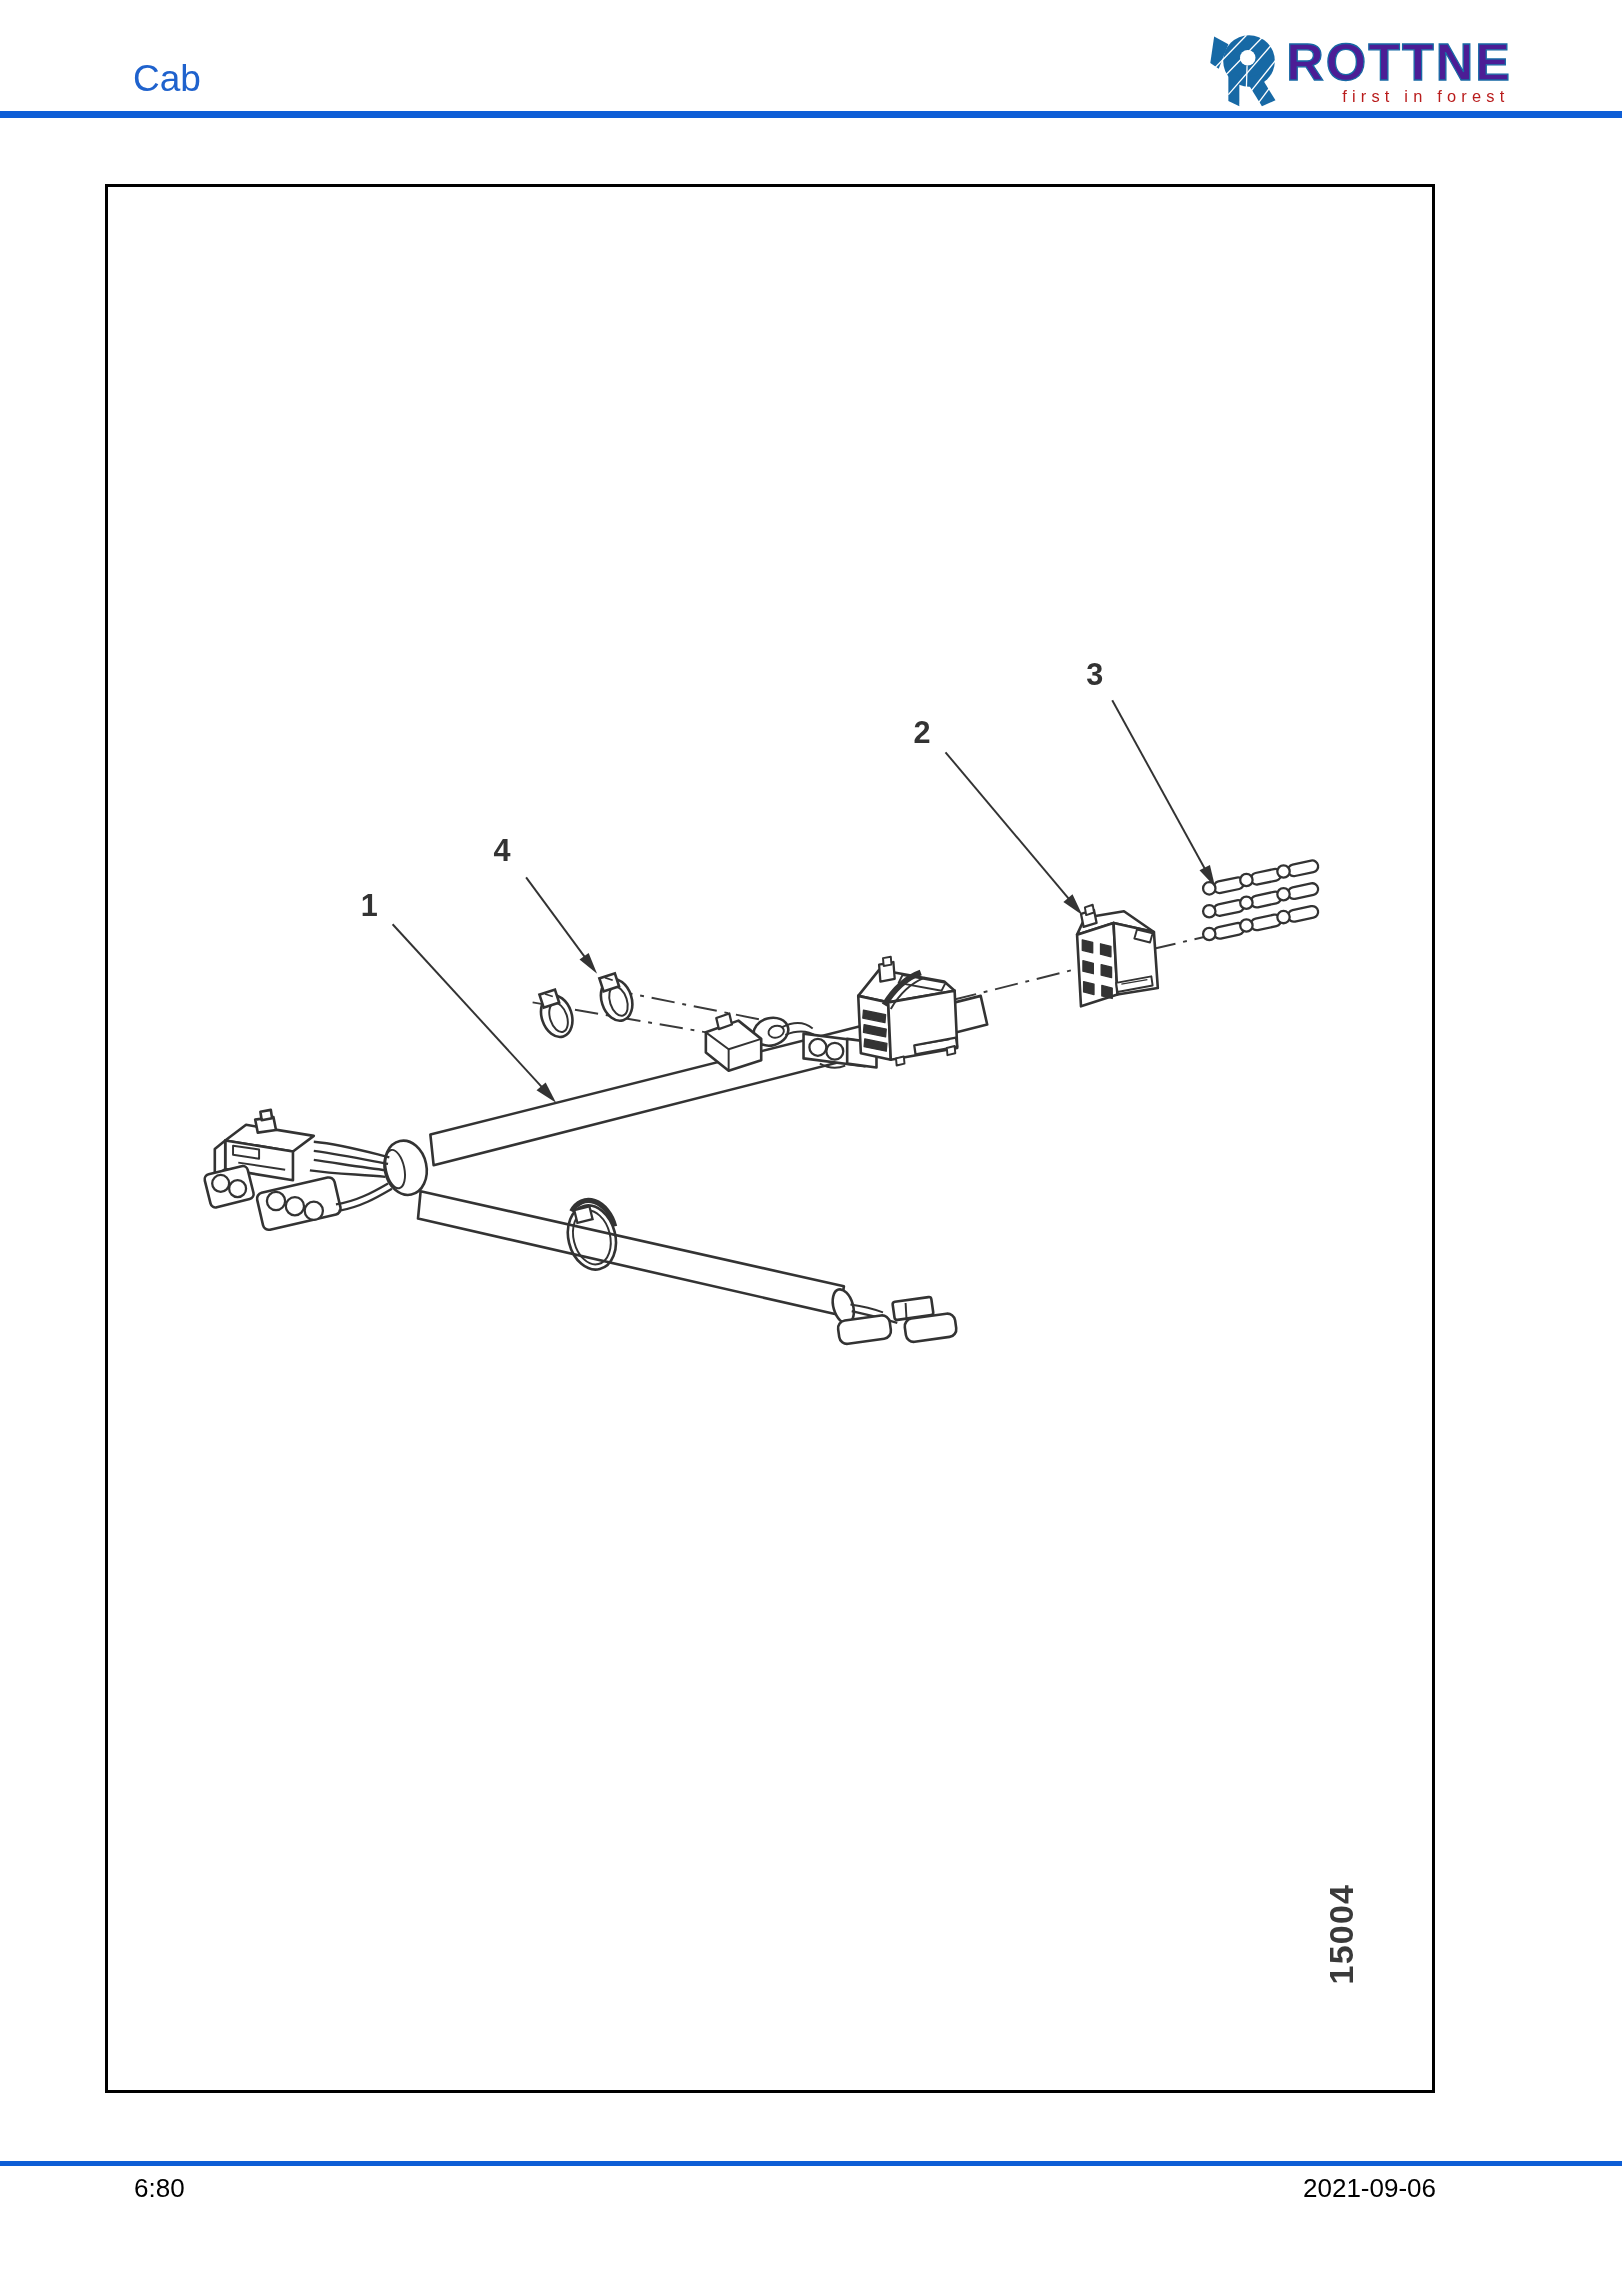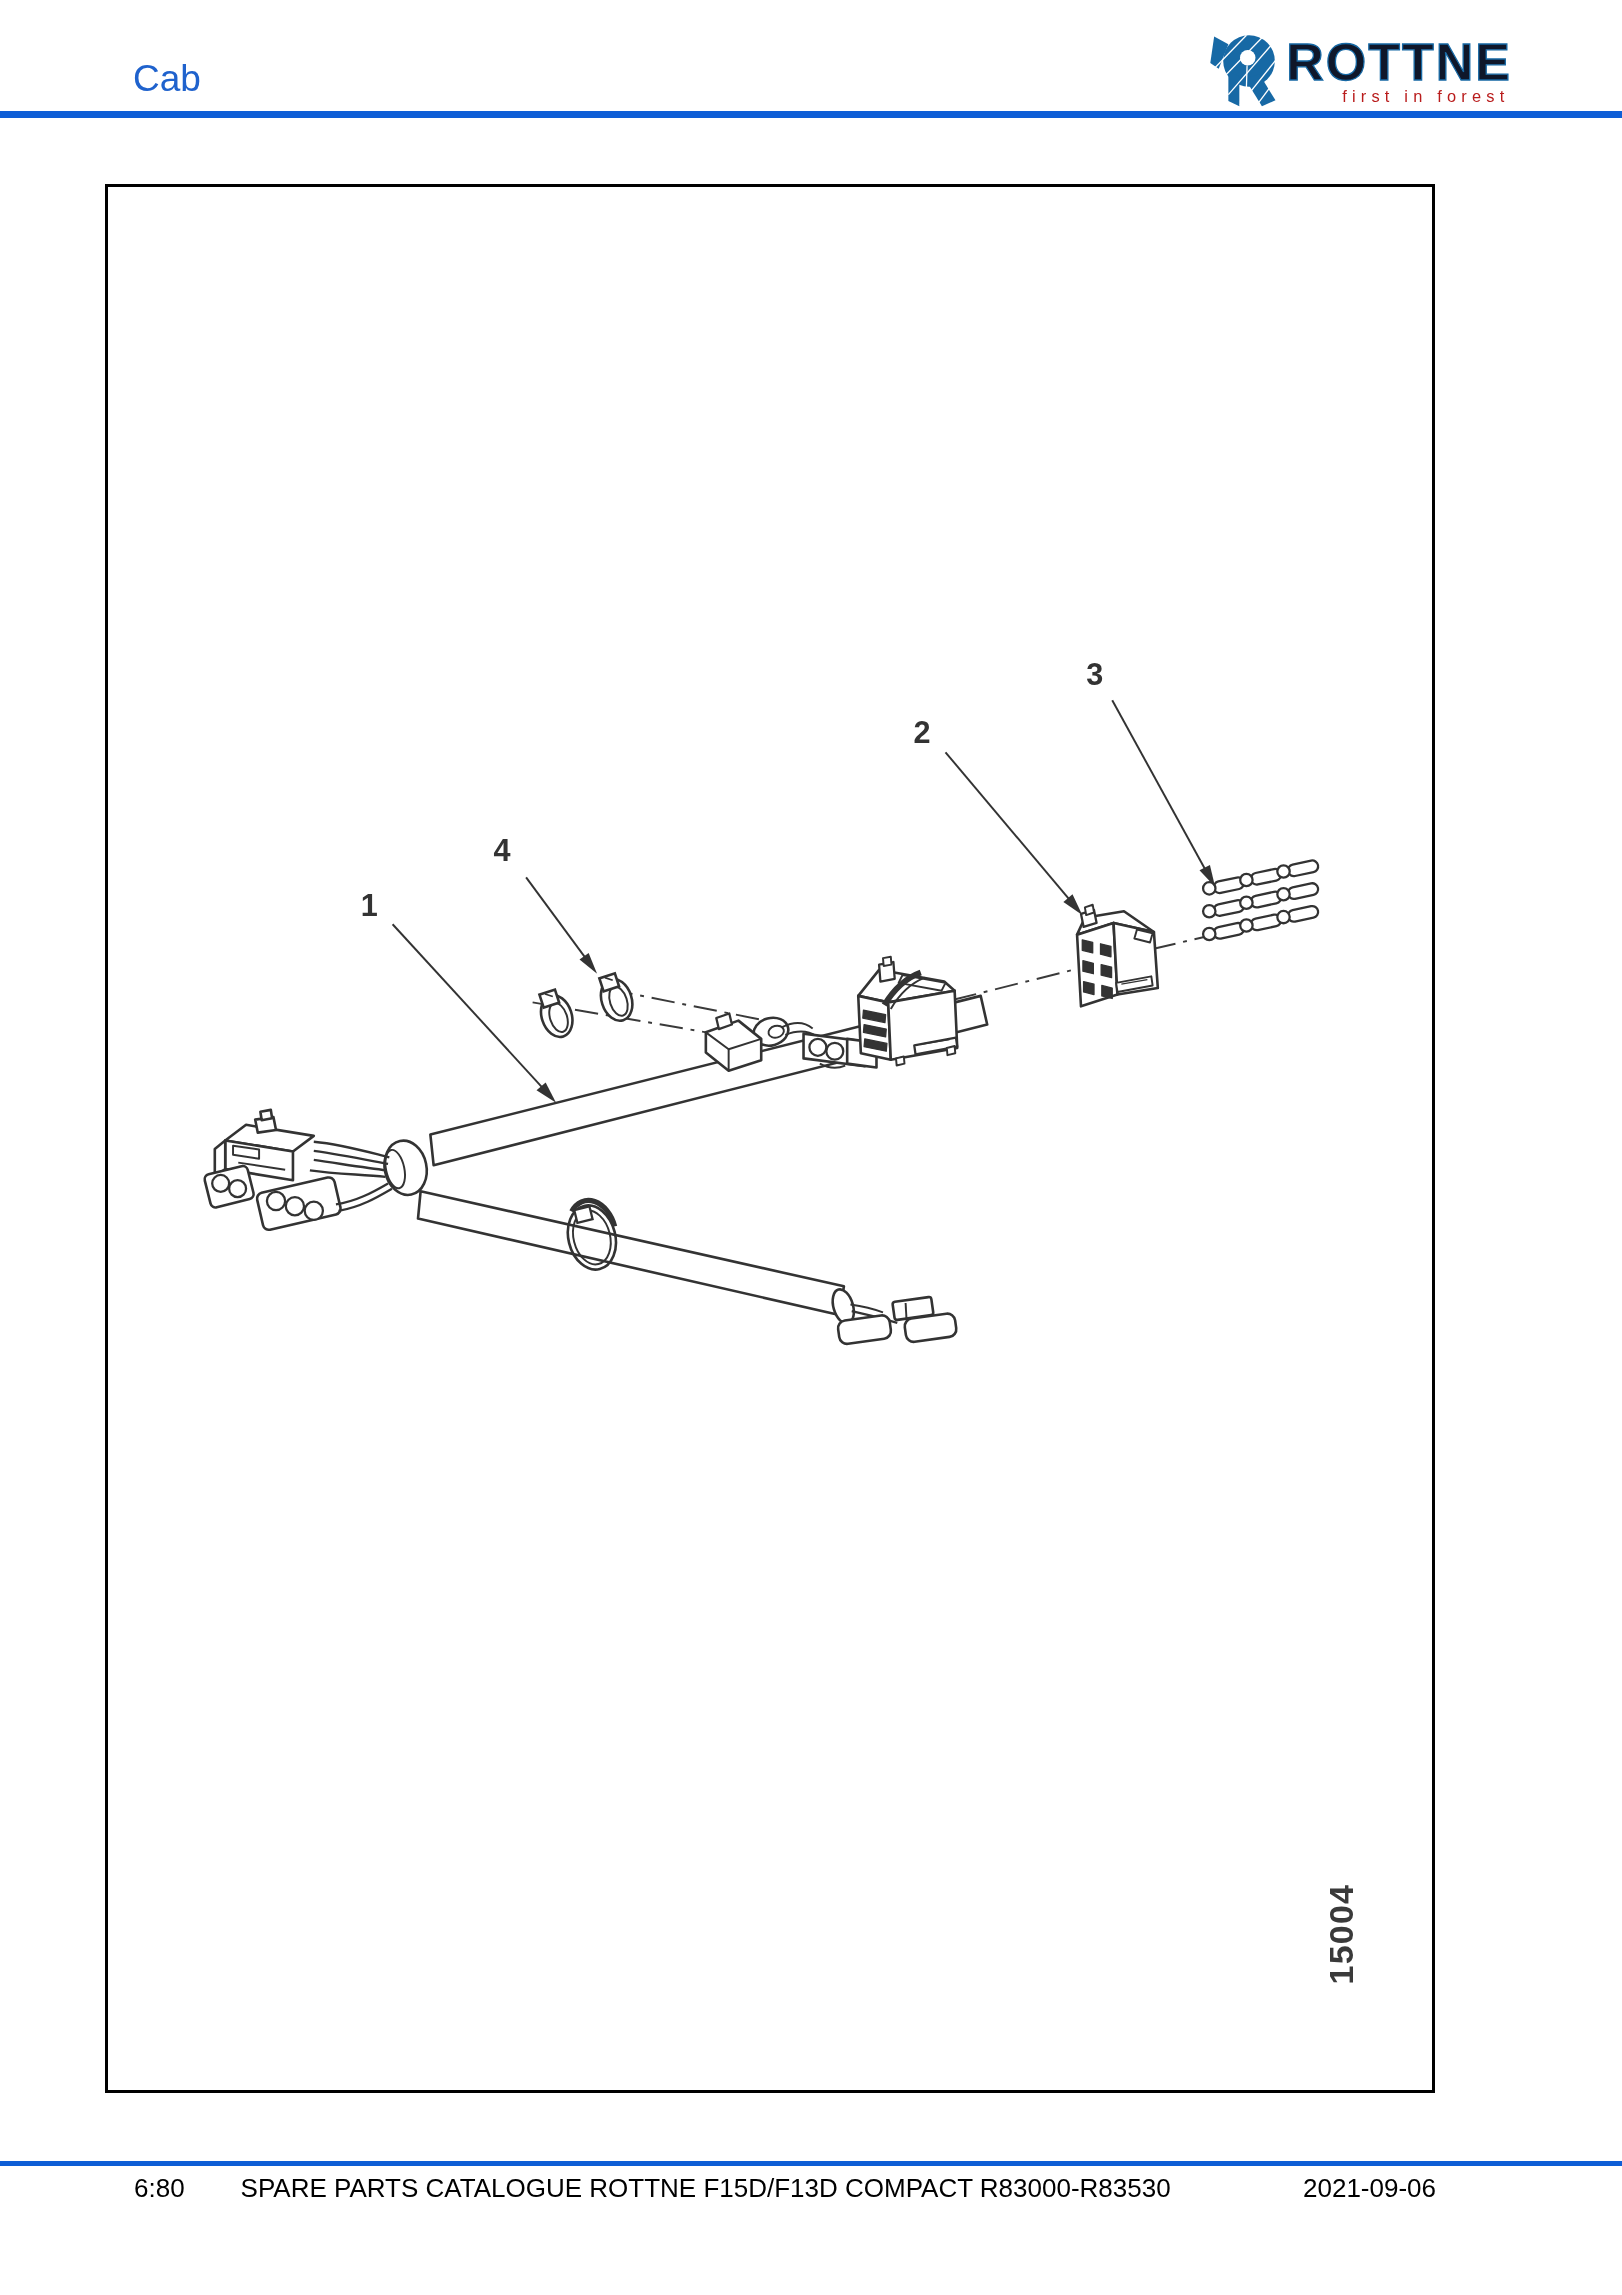--- a/index.html
+++ b/index.html
@@ -2,21 +2,21 @@
 <html style="font-size:10.5px"><head>
 <meta charset="utf-8">
 <style>
   html,body{margin:0;padding:0;background:#fff;}
   .page{position:relative;width:1622px;height:2295px;background:#ffffff;
         font-family:"Liberation Sans", sans-serif;overflow:hidden;}
   
   .page-title{position:absolute;left:133px;top:58px;font-size:37px;color:#1f62cd;}
   .brand{position:absolute;top:33px;right:110px;display:flex;align-items:flex-start;gap:6.5px;}
   .brand-text{display:flex;flex-direction:column;align-items:flex-end;}
-  .brand-name{font-size:52px;font-weight:bold;color:#0f172a;letter-spacing:2px;line-height:58px;
+  .brand-name{font-size:52px;font-weight:bold;color:#4c1d95;letter-spacing:2px;line-height:58px;
               -webkit-text-stroke:1.3px #1769a5;}
   .brand-tagline{font-size:16.4px;color:#b91c1c;letter-spacing:5.2px;margin-top:-3.9px;margin-right:2.6px;}
   .rule{position:absolute;left:0;width:1622px;height:6.5px;background:#0e5ed6;}
   .rule-top{top:111px;}
   .rule-bottom{top:2161px;height:5.2px;}
   
   .figure-box{position:absolute;left:105px;top:184px;width:1330px;height:1909px;
               border:3.3px solid #000;box-sizing:border-box;background:#fff;}
   .figure-box svg{position:absolute;left:0;top:0;width:100%;height:100%;}
   
@@ -236,18 +236,17 @@
       </g>
 
       <text transform="translate(2072,3040) rotate(-90)" font-family="&quot;Liberation Sans&quot;, sans-serif" font-size="52" font-weight="bold" fill="#3a3a3a" letter-spacing="2">15004</text>
     </svg>
   </div>
 
   <div class="rule rule-bottom"></div>
 
   <div class="footer-row">
     <span class="footer-page">6:80</span>
-    <span class="footer-title">SPARE PARTS CATALOGUE ROTTNE F15D/F13D COMPACT R83000-R83530</span>
     <span class="footer-date">2021-09-06</span>
   </div>
 
 </div>
 
 
 </body></html>

